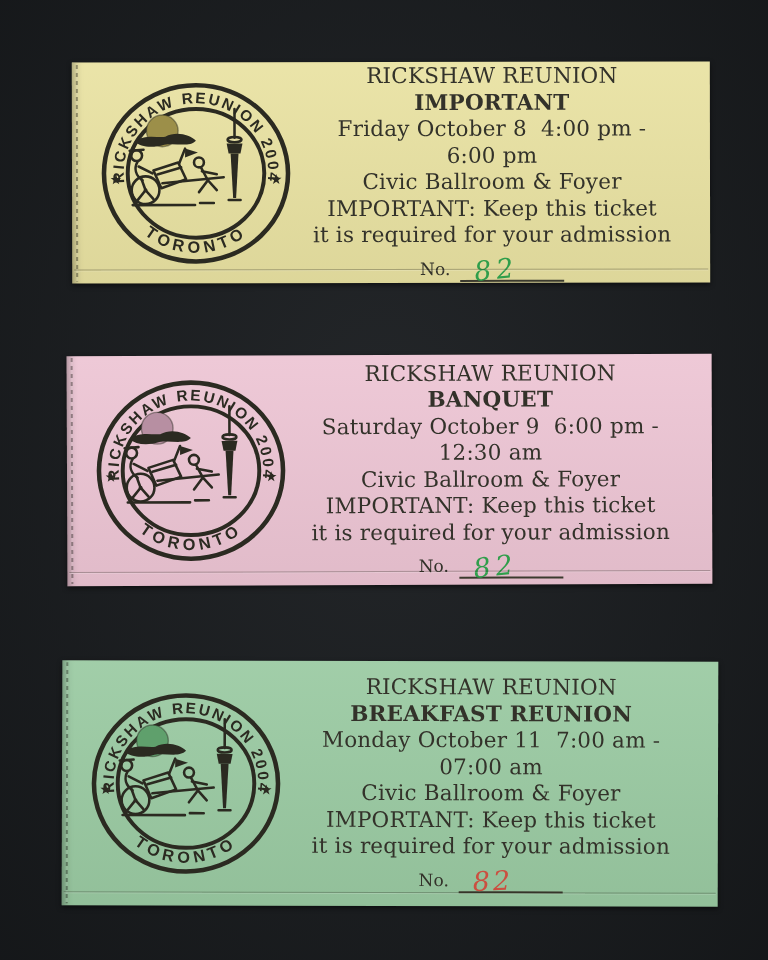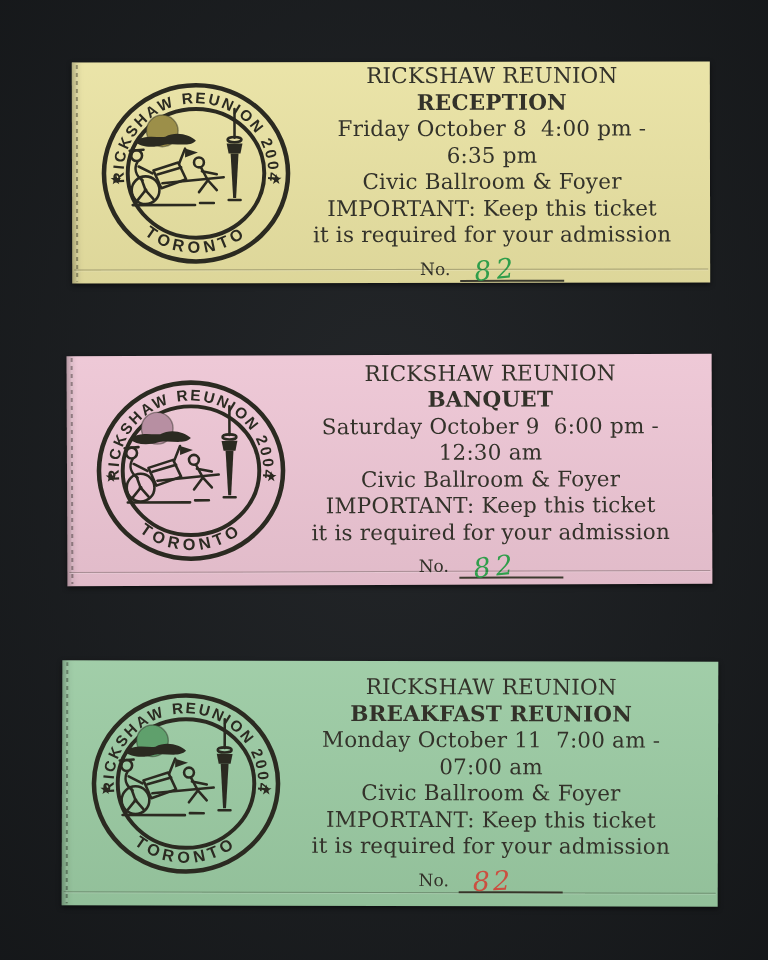--- a/index.html
+++ b/index.html
@@ -152,22 +152,22 @@
           <path class="ink-stroke" d="M104,125 L118,125" stroke-width="2.4"></path>
         </g>
         <text class="band-text"><textPath href="#arcT0" startOffset="50%" text-anchor="middle">RICKSHAW REUNION 2004</textPath></text>
         <text class="band-text toronto"><textPath href="#arcB0" startOffset="50%" text-anchor="middle">TORONTO</textPath></text>
         <text class="star-glyph" x="19" y="106">★</text>
         <text class="star-glyph" x="181" y="106">★</text>
       </svg>
     </div>
     <div class="text-col">
       <div class="line title">RICKSHAW REUNION</div>
-      <div class="line event">RECEPTION</div>
-      <div class="line">Friday October 8  4:00 pm - 6:35 pm</div>
+      <div class="line event">IMPORTANT</div>
+      <div class="line">Friday October 8  4:00 pm - 6:00 pm</div>
       <div class="line">Civic Ballroom &amp; Foyer</div>
       <div class="line">IMPORTANT: Keep this ticket</div>
       <div class="line">it is required for your admission</div>
       <div class="number-row">
         <span class="number-label">No.</span>
         <span class="number-blank">
           <span class="handwritten" style="color: rgb(47, 158, 75);">82</span>
         </span>
       </div>
     </div>

